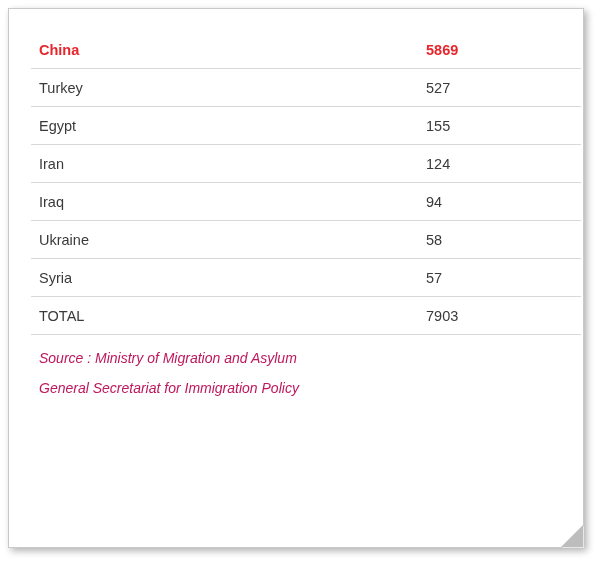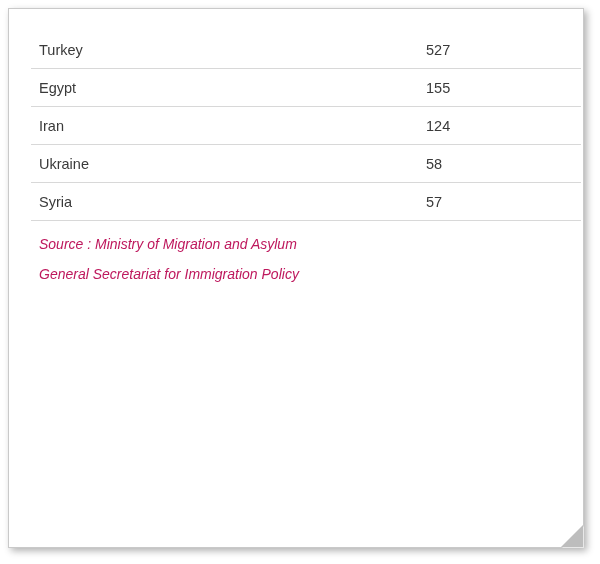--- a/index.html
+++ b/index.html
@@ -89,39 +89,51 @@
   }
 </style>
 </head>
 <body>
 
 <div class="page">
   <div class="frame">
 
     <table class="table">
       <tbody>
+        <tr class="highlight">
+          <td class="col-country">China</td>
+          <td class="col-value">5869</td>
+        </tr>
         <tr>
           <td class="col-country">Turkey</td>
           <td class="col-value">527</td>
         </tr>
         <tr>
           <td class="col-country">Egypt</td>
           <td class="col-value">155</td>
         </tr>
         <tr>
           <td class="col-country">Iran</td>
           <td class="col-value">124</td>
         </tr>
         <tr>
+          <td class="col-country">Iraq</td>
+          <td class="col-value">94</td>
+        </tr>
+        <tr>
           <td class="col-country">Ukraine</td>
           <td class="col-value">58</td>
         </tr>
         <tr>
           <td class="col-country">Syria</td>
           <td class="col-value">57</td>
+        </tr>
+        <tr class="total">
+          <td class="col-country">TOTAL</td>
+          <td class="col-value">7903</td>
         </tr>
         <tr class="source-row">
           <td colspan="2">Source : Ministry of Migration and Asylum</td>
         </tr>
         <tr class="source-row second">
           <td colspan="2">General Secretariat for Immigration Policy</td>
         </tr>
       </tbody>
     </table>
 

